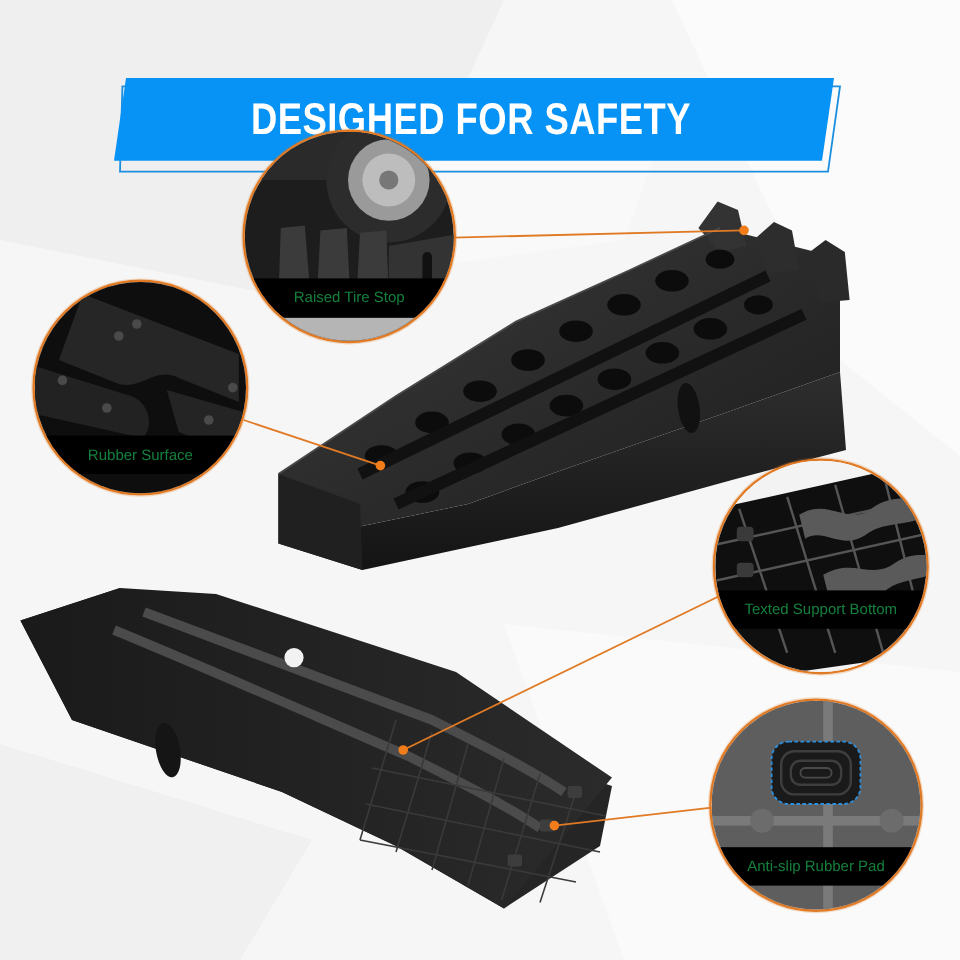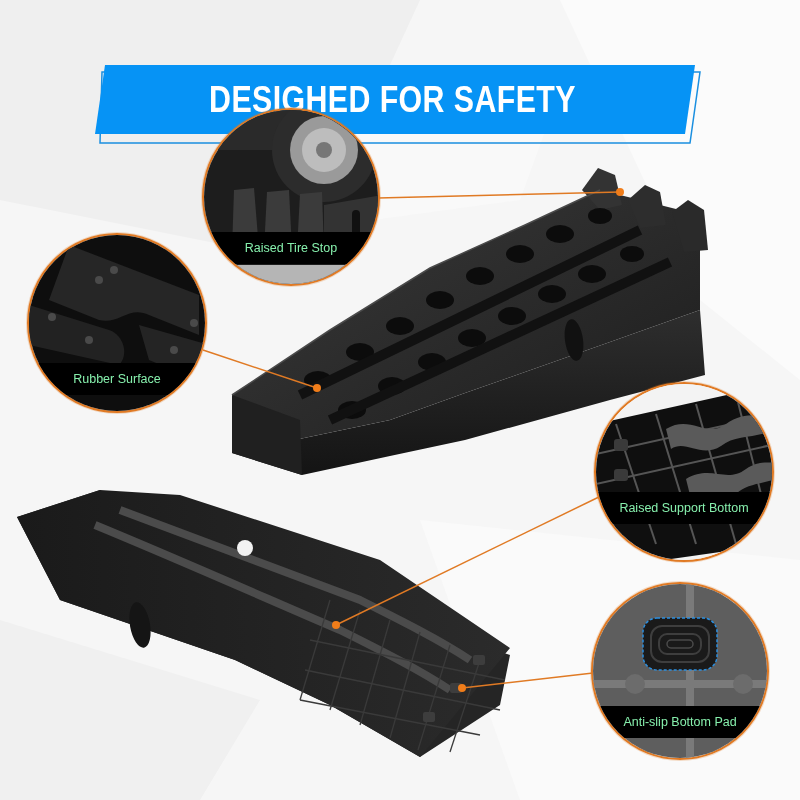--- a/index.html
+++ b/index.html
@@ -20,21 +20,21 @@
     }
     .scene { position: absolute; left: 0; top: 0; }
     .callout {
       position: absolute; border-radius: 50%; overflow: hidden;
       border: 2px solid #e07a24;
       box-shadow: 0 0 0 1px rgba(224,122,36,0.25);
     }
     .callout svg { position: absolute; left: 0; top: 0; }
     .callout-label {
       position: absolute; left: 0; width: 100%; height: 32px;
-      background: #000000; color: #86efac;
+      background: #000000; color: #15803d;
       display: flex; align-items: center; justify-content: center;
       font-size: 12.5px; font-family: "Liberation Sans", sans-serif;
     }
   </style>
 </head>
 <body>
 
 <svg class="bg-shape" width="800" height="800" viewBox="0 0 800 800">
   <polygon points="0,0 420,0 300,260 0,200" fill="#efefef"></polygon>
   <polygon points="560,0 800,0 800,380 700,300" fill="#fbfbfb"></polygon>
@@ -195,29 +195,29 @@
       <line x1="140" y1="10" x2="175" y2="150"></line>
       <line x1="0" y1="70" x2="180" y2="30"></line>
       <line x1="0" y1="100" x2="180" y2="60"></line>
       <line x1="0" y1="130" x2="180" y2="90"></line>
     </g>
     <path d="M70,45 C95,30 110,55 130,40 C150,25 170,35 180,30 L180,45 C160,55 140,50 125,62 C105,75 90,55 75,65 Z" fill="#5a5a5a"></path>
     <path d="M90,95 C115,80 130,100 150,85 C165,75 175,80 180,78 L180,95 C165,100 150,100 140,110 C120,125 105,105 95,115 Z" fill="#5a5a5a"></path>
     <rect x="18" y="55" width="14" height="12" rx="3" fill="#3a3a3a"></rect>
     <rect x="18" y="85" width="14" height="12" rx="3" fill="#3a3a3a"></rect>
   </svg>
-  <div class="callout-label" style="top:108px;">Raised Support Bottom</div>
+  <div class="callout-label" style="top:108px;">Texted Support Bottom</div>
 </div>
 
 <div class="callout" style="left:591px; top:582px; width:178px; height:178px;">
   <svg width="178" height="178" viewBox="0 0 178 178">
     <rect width="178" height="178" fill="#5e5e5e"></rect>
     <rect x="93" y="0" width="8" height="178" fill="#7a7a7a"></rect>
     <rect x="0" y="96" width="178" height="8" fill="#7a7a7a"></rect>
     <circle cx="42" cy="100" r="10" fill="#6c6c6c"></circle>
     <circle cx="150" cy="100" r="10" fill="#6c6c6c"></circle>
     <rect x="50" y="34" width="74" height="52" rx="14" fill="#1a1a1a" stroke="#2b8fe0" stroke-width="1.5" stroke-dasharray="3,2"></rect>
     <rect x="58" y="42" width="58" height="36" rx="11" fill="none" stroke="#3e3e3e" stroke-width="2"></rect>
     <rect x="66" y="50" width="42" height="20" rx="8" fill="none" stroke="#3e3e3e" stroke-width="2"></rect>
     <rect x="74" y="56" width="26" height="8" rx="4" fill="none" stroke="#4a4a4a" stroke-width="1.5"></rect>
   </svg>
-  <div class="callout-label" style="top:122px;">Anti-slip Bottom Pad</div>
+  <div class="callout-label" style="top:122px;">Anti-slip Rubber Pad</div>
 </div>
 
 </body></html>

